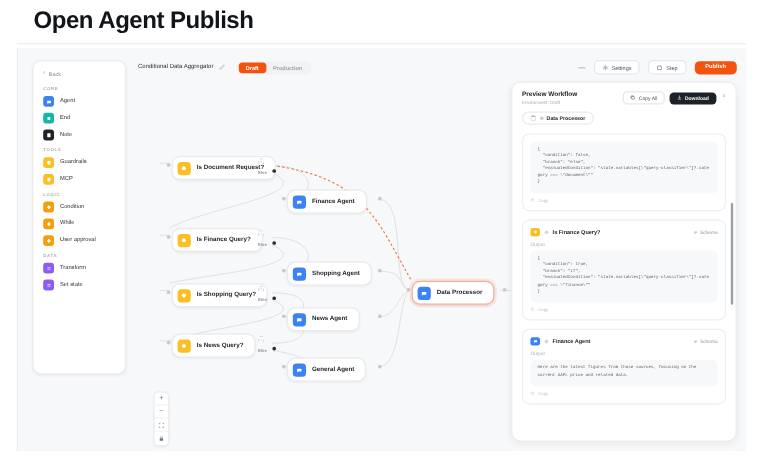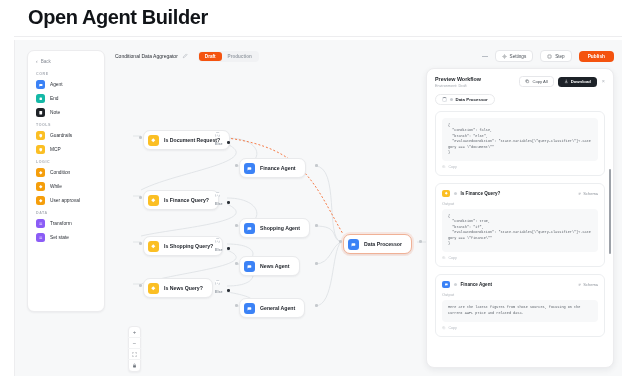--- a/index.html
+++ b/index.html
@@ -180,21 +180,21 @@
   .card-foot { display:flex; align-items:center; gap:3px; margin-top:4px; }
   .card-foot span { font-size:3.6px; color:#b6bbc2; }
   .card-foot svg { width:3.5px;height:3.5px;display:block;color:#c2c6cb;}
   .pv-scroll { position:absolute; right:2.5px; top:100px; width:2px; height:85px; border-radius:1px; background:#9ca1a8; }
 </style>
 </head>
 <body>
 
 <div id="app">
 
-  <div class="page-title">Open Agent Builder</div>
+  <div class="page-title">Open Agent Publish</div>
   <div class="title-rule"></div>
 
   <div class="builder">
 
     <div class="palette">
       <div class="back-link">
         <span class="chev">‹</span>
         <span>Back</span>
       </div>
       <div id="palette-groups">

